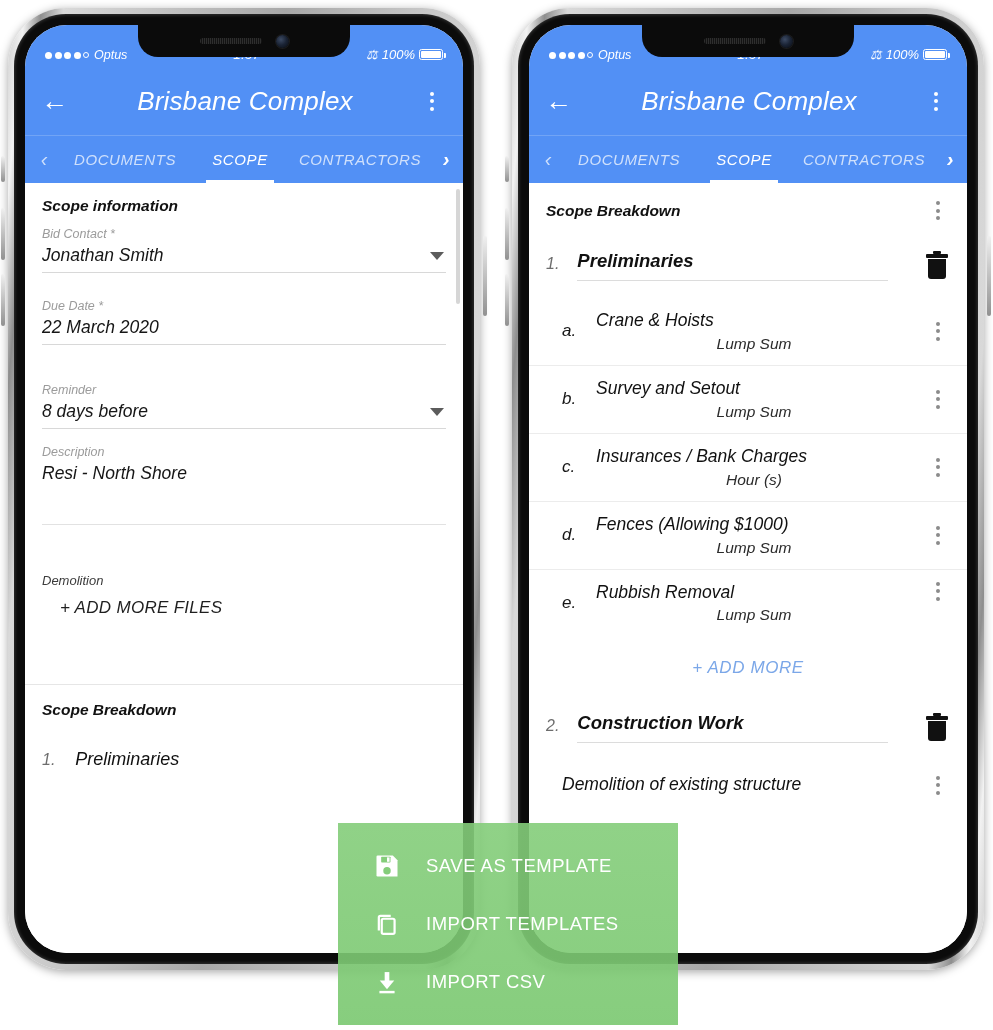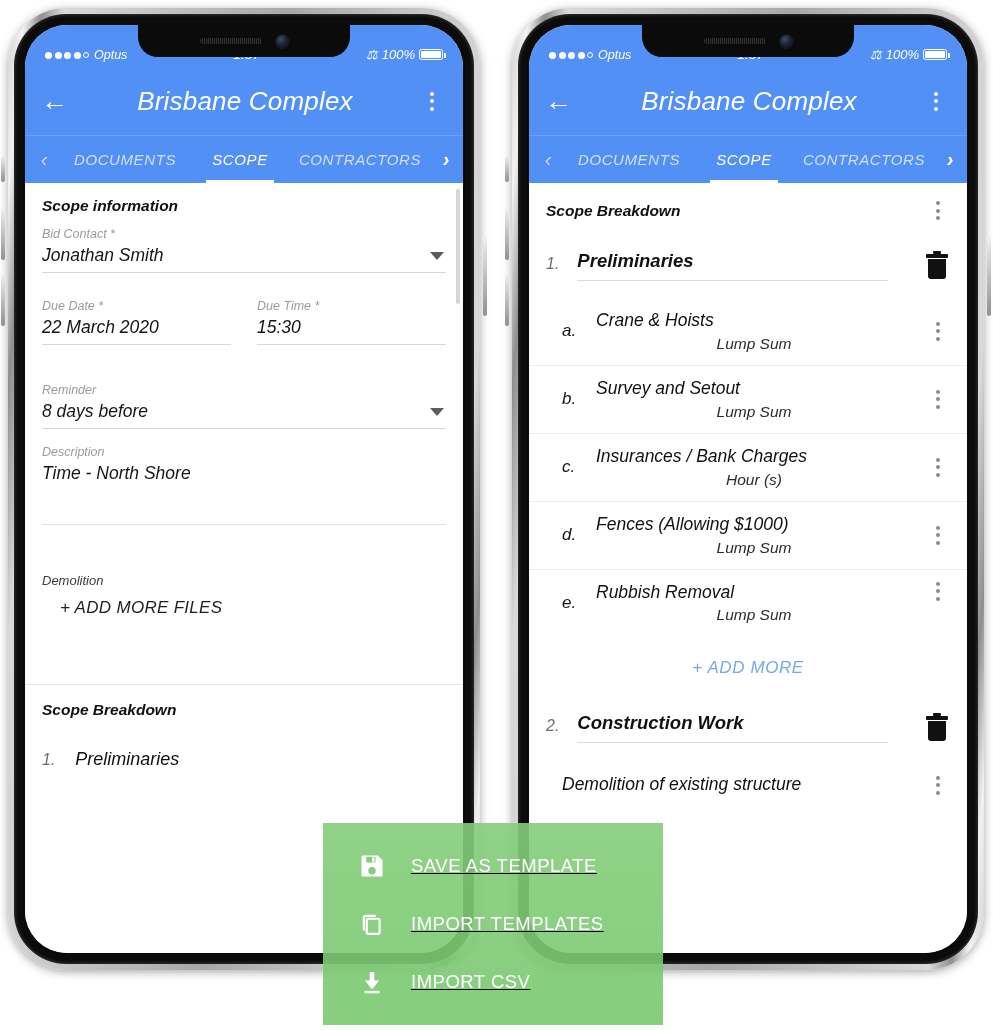--- a/index.html
+++ b/index.html
@@ -289,44 +289,38 @@
               </div>
             </div>
 
             <div class="field-row">
               <div class="field">
                 <div class="field-label">Due Date *</div>
                 <div class="field-line">
                   <span class="field-value">22 March 2020</span>
                 </div>
               </div>
-              <div class="field">
-                <div class="field-label">Due Time *</div>
-                <div class="field-line">
-                  <span class="field-value">15:30</span>
-                </div>
-              </div>
             </div>
 
             <div class="gap-lg"></div>
 
             <div class="field">
               <div class="field-label">Reminder</div>
               <div class="field-line">
                 <span class="field-value">8 days before</span>
                 <span class="caret"></span>
               </div>
             </div>
 
             <div style="height:10px"></div>
 
             <div class="field">
               <div class="field-label">Description</div>
               <div class="desc-block">
-                <span class="field-value">Time - North Shore</span>
+                <span class="field-value">Resi - North Shore</span>
               </div>
             </div>
 
             <div style="height:42px"></div>
 
             <div>
               <div class="attach-label">Demolition</div>
               <div class="add-files">+ ADD MORE FILES</div>
             </div>
           </div>
@@ -517,21 +511,21 @@
                 <i></i>
               </span>
           </div>
 
         </div>
 
       </div>
     </div>
   </div>
 
-  <div class="green-menu" style="left:323px; top:823px; width:340px; height:202px;text-decoration:underline;">
+  <div class="green-menu" style="left:338px; top:823px; width:340px; height:202px;">
     <div class="gm-item">
       <span class="gm-icon">
         <svg width="28" height="28" viewBox="0 0 24 24" fill="#fff">
           <path d="M4 3h13l4 4v14a0 0 0 0 1 0 0H4a1 1 0 0 1-1-1V4a1 1 0 0 1 1-1z" fill="#fff"></path>
           <rect x="7" y="4" width="8" height="5" rx="0.6" fill="#84CD7A"></rect>
           <rect x="12" y="4.6" width="2.2" height="3.8" fill="#fff"></rect>
           <circle cx="12" cy="16" r="3.2" fill="#84CD7A"></circle>
         </svg>
       </span>
       <span>SAVE AS TEMPLATE</span>

